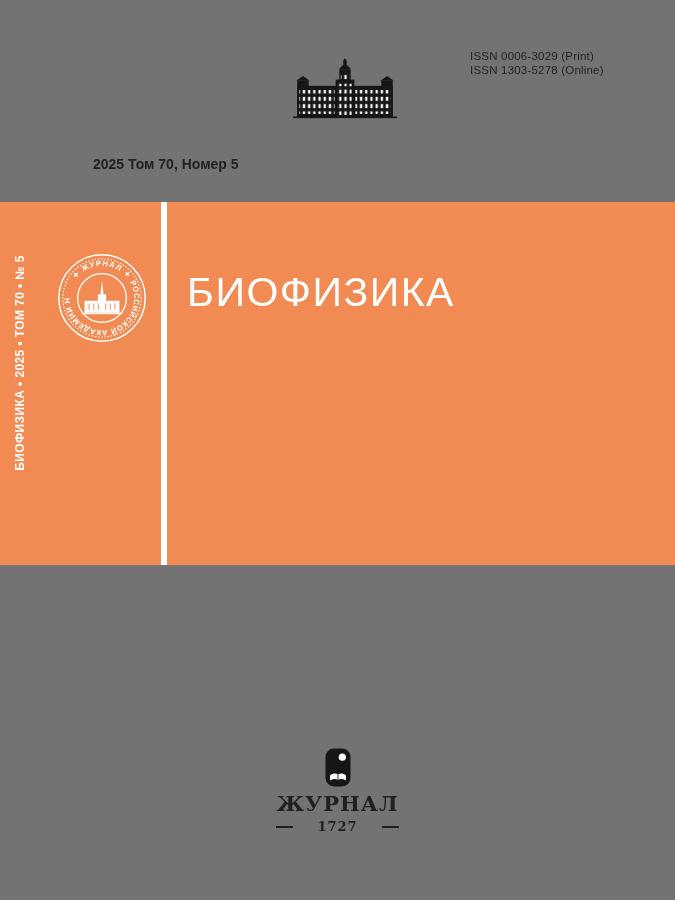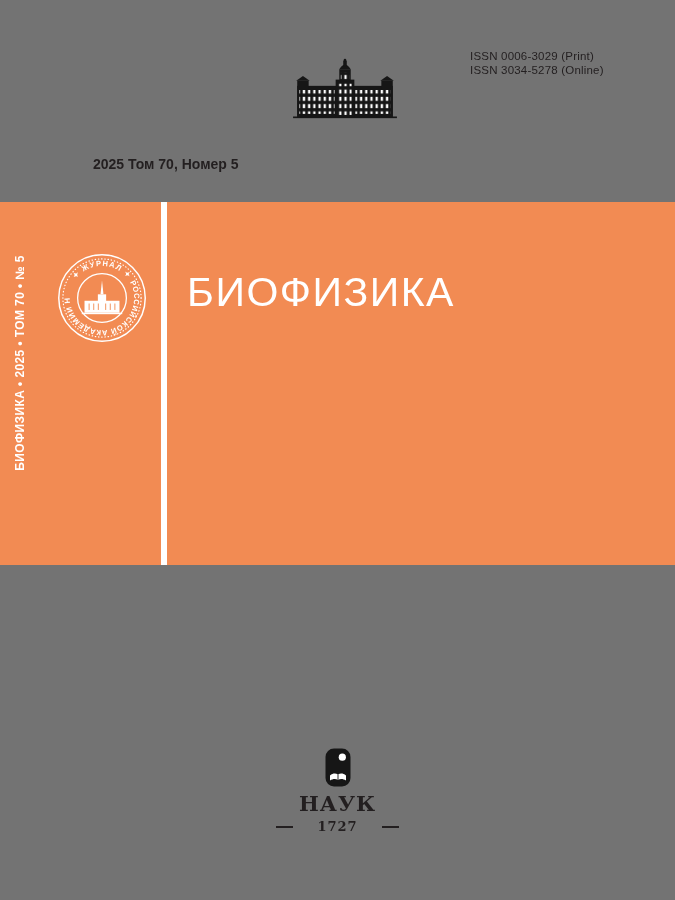--- a/index.html
+++ b/index.html
@@ -53,21 +53,21 @@
     font-family:"DejaVu Serif",serif;font-weight:bold;font-size:13px;letter-spacing:1px;
   }
 </style>
 </head>
 <body>
 
 <div class="page">
 
   <div class="issn">
     <div>ISSN 0006-3029 (Print)</div>
-    <div>ISSN 3034-5278 (Online)</div>
+    <div>ISSN 1303-5278 (Online)</div>
   </div>
 
   <svg class="ras-logo" viewBox="0 0 104 60">
     <defs>
       <pattern id="winpat" patternUnits="userSpaceOnUse" width="5" height="7">
         <rect x="0" y="0" width="5" height="7" fill="#161616"></rect>
         <rect x="1.4" y="1.6" width="2.2" height="3.8" fill="#ffffff"></rect>
       </pattern>
     </defs>
 
@@ -139,21 +139,21 @@
     </div>
   </div>
 
   <div class="nauka">
     <svg class="nauka-badge" viewBox="0 0 26 39">
       <rect x="0.5" y="0.5" width="25" height="38" rx="8.5" fill="#161616"></rect>
       <circle cx="17.3" cy="9.2" r="3.6" fill="#ffffff"></circle>
       <path d="M5,27.5 C8,25 11,25 13,26.8 C15,25 18,25 21,27.5 L21,32.5 C18,30.5 15,30.5 13,32 C11,30.5 8,30.5 5,32.5 Z" fill="#ffffff"></path>
       <line x1="13" y1="26.8" x2="13" y2="32" stroke="#161616" stroke-width="0.9"></line>
     </svg>
-    <div class="nauka-name">НАУК</div>
+    <div class="nauka-name">ЖУРНАЛ</div>
     <div class="nauka-year-row">
       <span class="year-dash"></span>
       <span class="nauka-year">1727</span>
       <span class="year-dash"></span>
     </div>
   </div>
 
 </div>
 
 </body></html>

